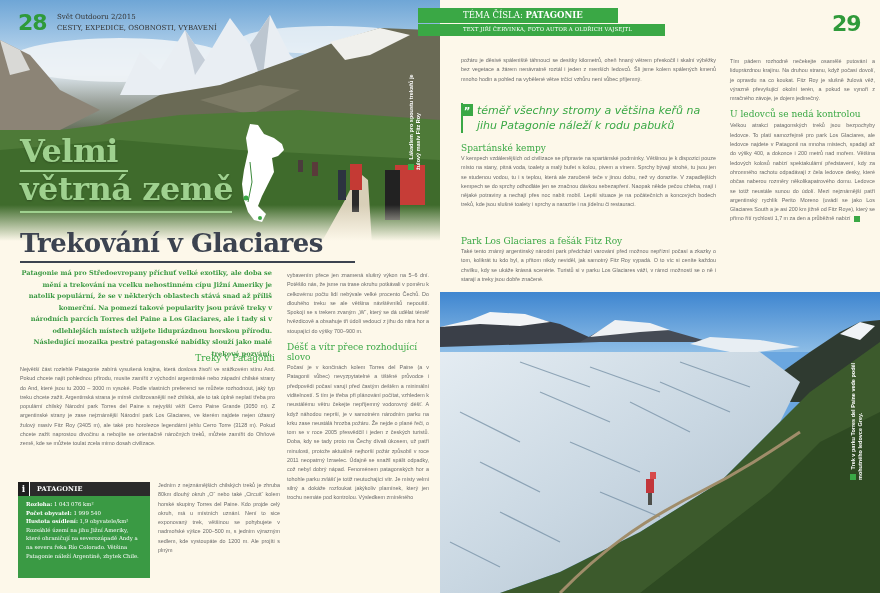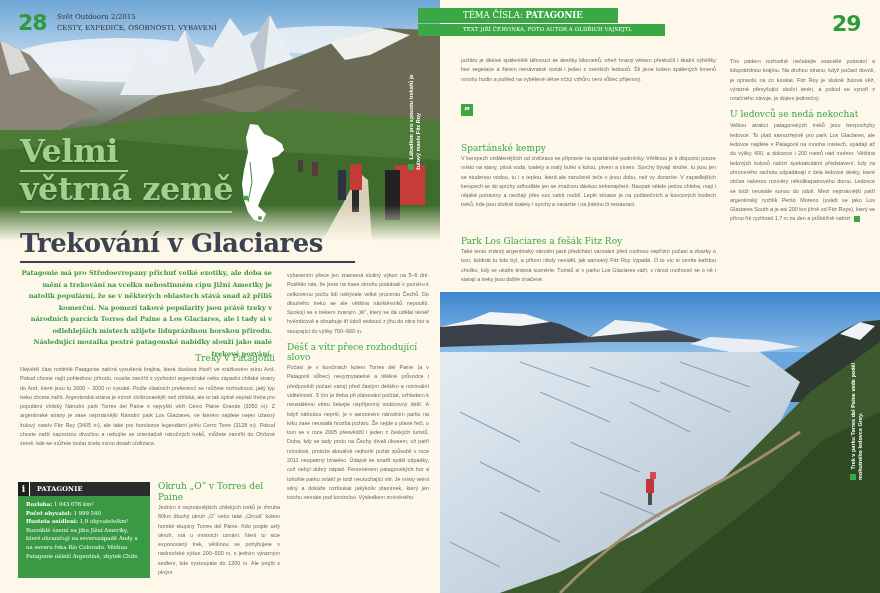--- a/index.html
+++ b/index.html
@@ -175,21 +175,20 @@
   </div>
   <div class="infobox-body">
     <div><b>Rozloha:</b> <span>1 043 076 km²</span></div>
     <div><b>Počet obyvatel:</b> <span>1 999 540</span></div>
     <div><b>Hustota osídlení:</b> <span>1,9 obyvatele/km²</span></div>
     <div>Rozsáhlé území na jihu Jižní Ameriky, které ohraničují na severozápadě Andy a na severu řeka Río Colorado. Většina Patagonie náleží Argentině, zbytek Chile.</div>
   </div>
 </div>
 
 <div class="sec-okruh">
-  <div class="h-green">Okruh „O“ v Torres del Paine</div>
   <div class="body-text">Jedním z nejznámějších chilských treků je zhruba 80km dlouhý okruh „O“ nebo také „Circuit“ kolem horské skupiny Torres del Paine. Kdo projde celý okruh, má u místních uznání. Není to sice exponovaný trek, většinou se pohybujete v nadmořské výšce 200–500 m, s jedním výrazným sedlem, kde vystoupáte do 1200 m. Ale projíti s plným</div>
 </div>
 
 <div class="col2">
   <div class="body-text">vybavením přece jen znamená slušný výkon na 5–6 dní. Potěšilo nás, že jsme na trase okruhu potkávali v poměru k celkovému počtu lidí nebývale velké procento Čechů. Do dlouhého treku se ale většina návštěvníků nepouští. Spokojí se s trekem zvaným „W“, který se dá udělat téměř hvězdicově a obsahuje tři údolí vedoucí z jihu do nitra hor a stoupající do výšky 700–900 m.</div>
   <div class="h-green">Déšť a vítr přece rozhodující slovo</div>
   <div class="body-text">Počasí je v končinách kolem Torres del Paine (a v Patagonii vůbec) nevyzpytatelné a tištěné průvodce i předpovědi počasí varují před častým deštěm a minimální viditelností. S tím je třeba při plánování počítat, vzhledem k neustálému větru čekejte nepříjemný vodorovný déšť. A když náhodou neprší, je v samotném národním parku na krku zase neustálá hrozba požáru. Že nejde o plané řeči, o tom se v roce 2005 přesvědčil i jeden z českých turistů. Doba, kdy se tady proto na Čechy dívali úkosem, už patří minulosti, protože aktuálně nejhorší požár způsobil v roce 2011 neopatrný Izraelec. Údajně se snažil spálit odpadky, což nebyl dobrý nápad. Fenoménem patagonských hor a tohohle parku zvlášť je totiž neutuchající vítr. Je místy velmi silný a dokáže rozfoukat jakýkoliv plamínek, který jen trochu nemáte pod kontrolou. Výsledkem zmíněného</div>
 </div>
 
 <div class="topic-bar1"></div>
@@ -198,35 +197,36 @@
   <span>TÉMA ČÍSLA:</span>
   <b>PATAGONIE</b>
 </div>
 <div class="topic-sub">TEXT JIŘÍ ČERVINKA, FOTO AUTOR A OLDŘICH VAJSEJTL</div>
 <div class="page-num-right">29</div>
 
 <div class="r-intro body-text">požáru je děsivé spáleniště táhnoucí se desítky kilometrů, oheň hnaný větrem přeskočil i skalní výběžky bez vegetace a žárem nenávratně roztál i jeden z menších ledovců. Šli jsme kolem spálených kmenů mnoho hodin a pohled na vybělené větve trčící vzhůru není vůbec příjemný.</div>
 
 <div class="pull-quote">
   <span class="quote-mark">”</span>
+  <span>téměř všechny stromy a většina keřů na jihu Patagonie náleží k rodu pabuků</span>
 </div>
 
 <div class="sec-kempy">
   <div class="h-green">Spartánské kempy</div>
   <div class="body-text">V kempech vzdálenějších od civilizace se připravte na spartánské podmínky. Většinou je k dispozici pouze místo na stany, pitná voda, toalety a malý bufet s kolou, pivem a vínem. Sprchy bývají strohé, tu jsou jen se studenou vodou, tu i s teplou, která ale zaručeně teče v jinou dobu, než vy dorazíte. V zapadlejších kempech se do sprchy odhodláte jen se značnou dávkou sebezapření. Naopak někde pečou chleba, mají i nějaké potraviny a nechají přes noc nabít mobil. Lepší situace je na počátečních a koncových bodech treků, kde jsou slušné toalety i sprchy a narazíte i na jídelnu či restauraci.</div>
 </div>
 
 <div class="sec-park">
   <div class="h-green">Park Los Glaciares a fešák Fitz Roy</div>
   <div class="body-text">Také tento známý argentinský národní park předchází varování před možnou nepřízní počasí a zkazky o tom, kolikrát tu kdo byl, a přitom nikdy neviděl, jak samotný Fitz Roy vypadá. O to víc si ceníte každou chvilku, kdy se ukáže krásná scenérie. Turistů si v parku Los Glaciares váží, v rámci možností se o ně i starají a treky jsou dobře značené.</div>
 </div>
 
 <div class="col-r3">
   <div class="body-text">Tím pádem rozhodně nečekejte osamělé putování a liduprázdnou krajinu. Na druhou stranu, když počasí dovolí, je opravdu na co koukat. Fitz Roy je slušně žulová věž, výrazně převyšující okolní terén, a pokud se vynoří z mračného závoje, je dojem jedinečný.</div>
-  <div class="h-green">U ledovců se nedá nekochat</div>
+  <div class="h-green">U ledovců se nedá kontrolou</div>
   <div class="body-text">
     <span>Velkou atrakcí patagonských treků jsou bezpochyby ledovce. To platí samozřejmě pro park Los Glaciares, ale ledovce najdete v Patagonii na mnoha místech, spadají až do výšky 400, a dokonce i 200 metrů nad mořem. Většina ledových kolosů nabízí spektakulární představení, kdy za ohromného rachotu odpadávají z čela ledovce desky, které občas naberou rozměry několikapatrového domu. Ledovce se totiž neustále sunou do údolí. Mezi nejznámější patří argentinský rychlík Perito Moreno (uvádí se jako Los Glaciares South a je asi 200 km jižně od Fitz Roye), který se přímo řítí rychlostí 1,7 m za den a průběžně nabízí</span>
     <span class="end-mark"></span>
   </div>
 </div>
 
 <div class="glacier">
   <svg width="440" height="301" viewBox="0 0 440 301">
     <defs>
       <linearGradient id="skyG" x1="0" y1="0" x2="0" y2="1">

